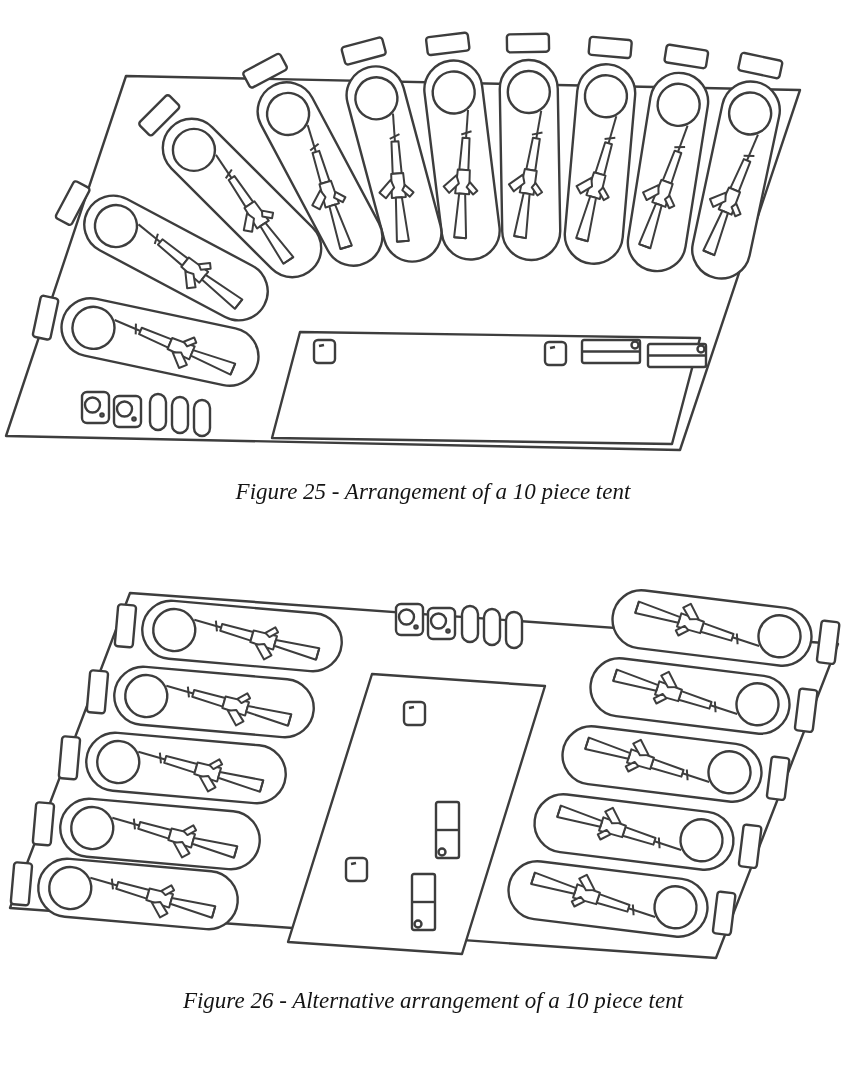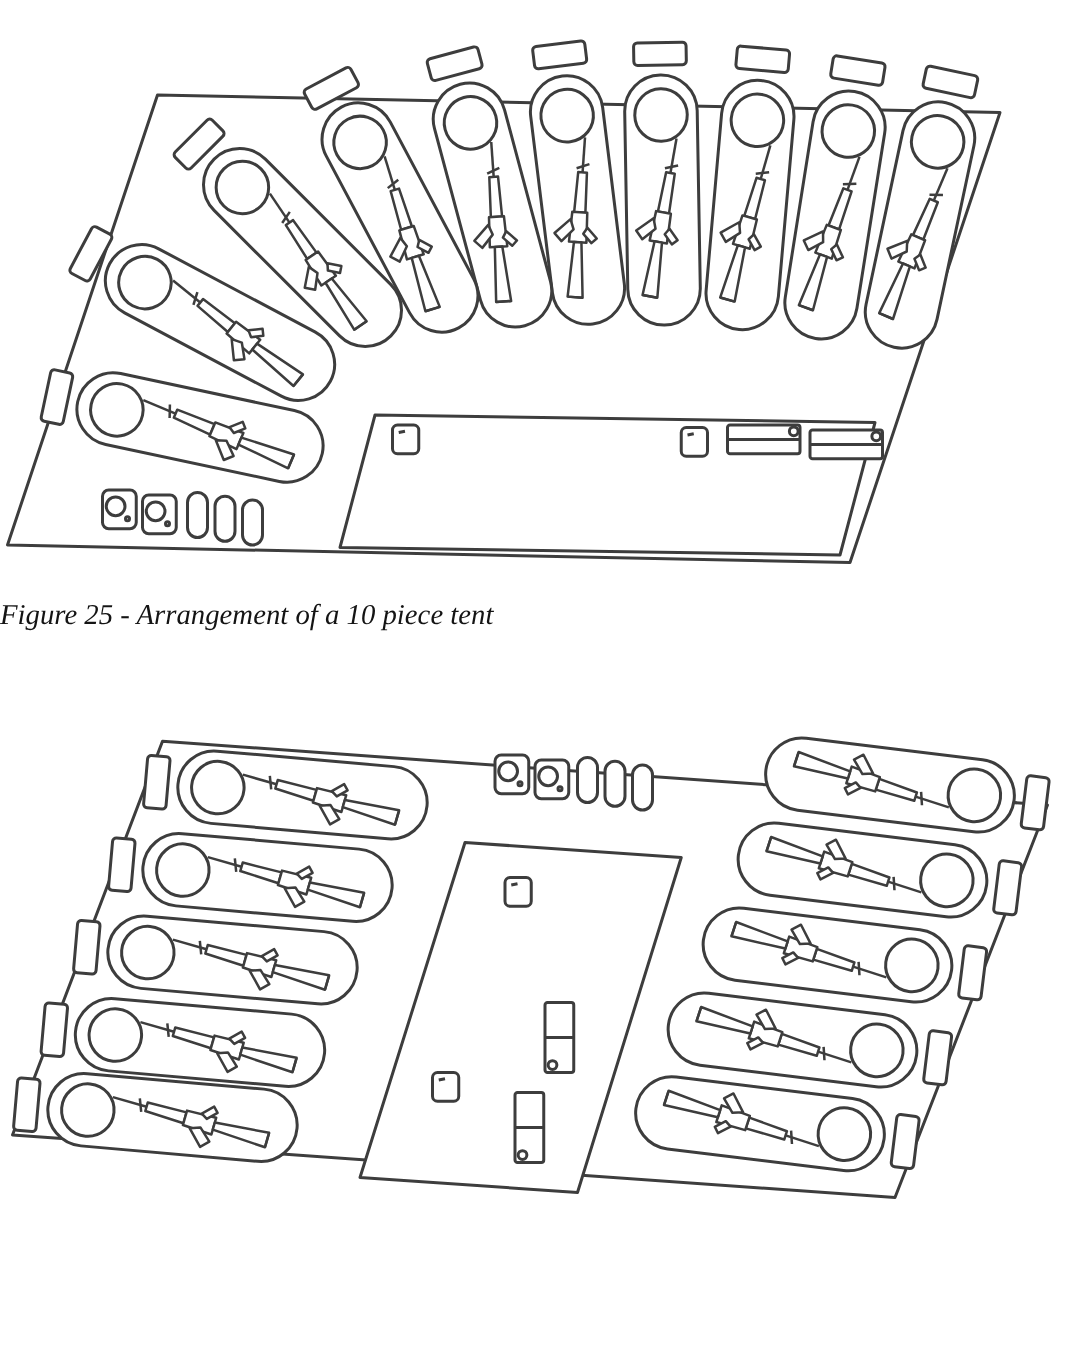--- a/index.html
+++ b/index.html
@@ -8,21 +8,21 @@
   body {
     width: 866px; height: 1080px;
     background: var(--paper);
     font-family: "Liberation Serif", serif;
   }
   .page { position: relative; width: 866px; height: 1080px; overflow: hidden; background: var(--paper); }
   figure { margin: 0; }
   svg { display: block; color: var(--ink); }
   .caption {
     width: 866px;
-    text-align: left;
+    text-align: center;
     font-style: italic;
     font-size: 23px;
     line-height: 32px;
     color: #141414;
     margin: 14px 0 0 0;
   }
   .fig2 { margin-top: 63px; }
   .line  { fill: none; stroke: currentColor; stroke-width: 2.4; stroke-linejoin: round; }
   .shape { fill: #ffffff; stroke: currentColor; stroke-width: 2.4; stroke-linejoin: round; }
 </style>
@@ -133,15 +133,16 @@
       <use href="#bag" transform="translate(662,768) rotate(97)"></use>
       <use href="#bag" transform="translate(634,836) rotate(97)"></use>
       <use href="#bag" transform="translate(608,903) rotate(97)"></use>
 
       <use href="#pot" transform="translate(396,608)"></use>
       <use href="#pot" transform="translate(428,612)"></use>
       <use href="#bottle" transform="translate(470,628)"></use>
       <use href="#bottle" transform="translate(492,631)"></use>
       <use href="#bottle" transform="translate(514,634)"></use>
     </svg>
+    <figcaption class="caption">Figure 26 - Alternative arrangement of a 10 piece tent</figcaption>
   </figure>
 
 </div>
 
 </body></html>

